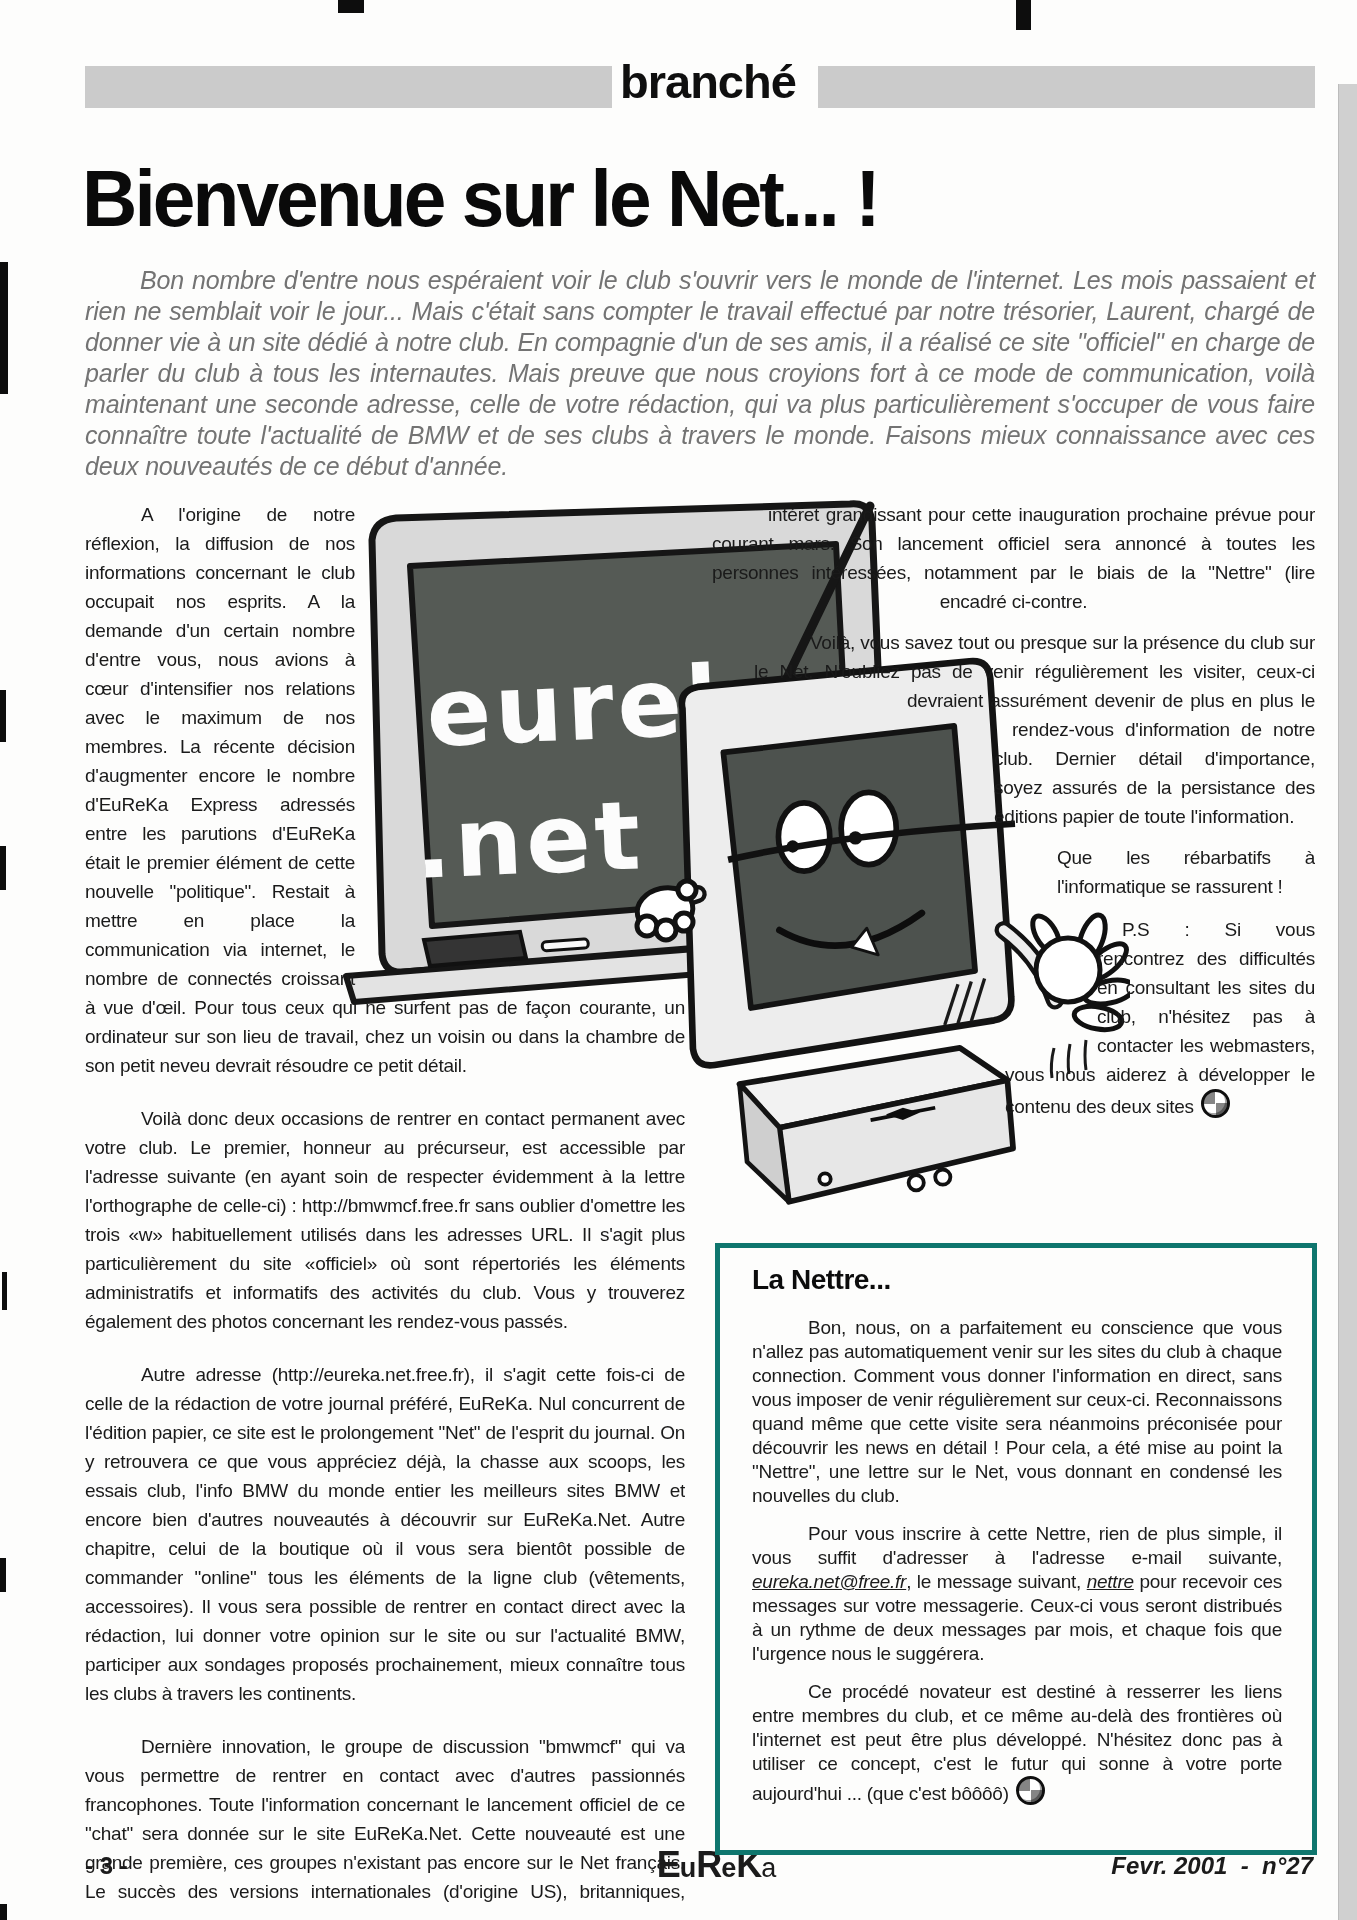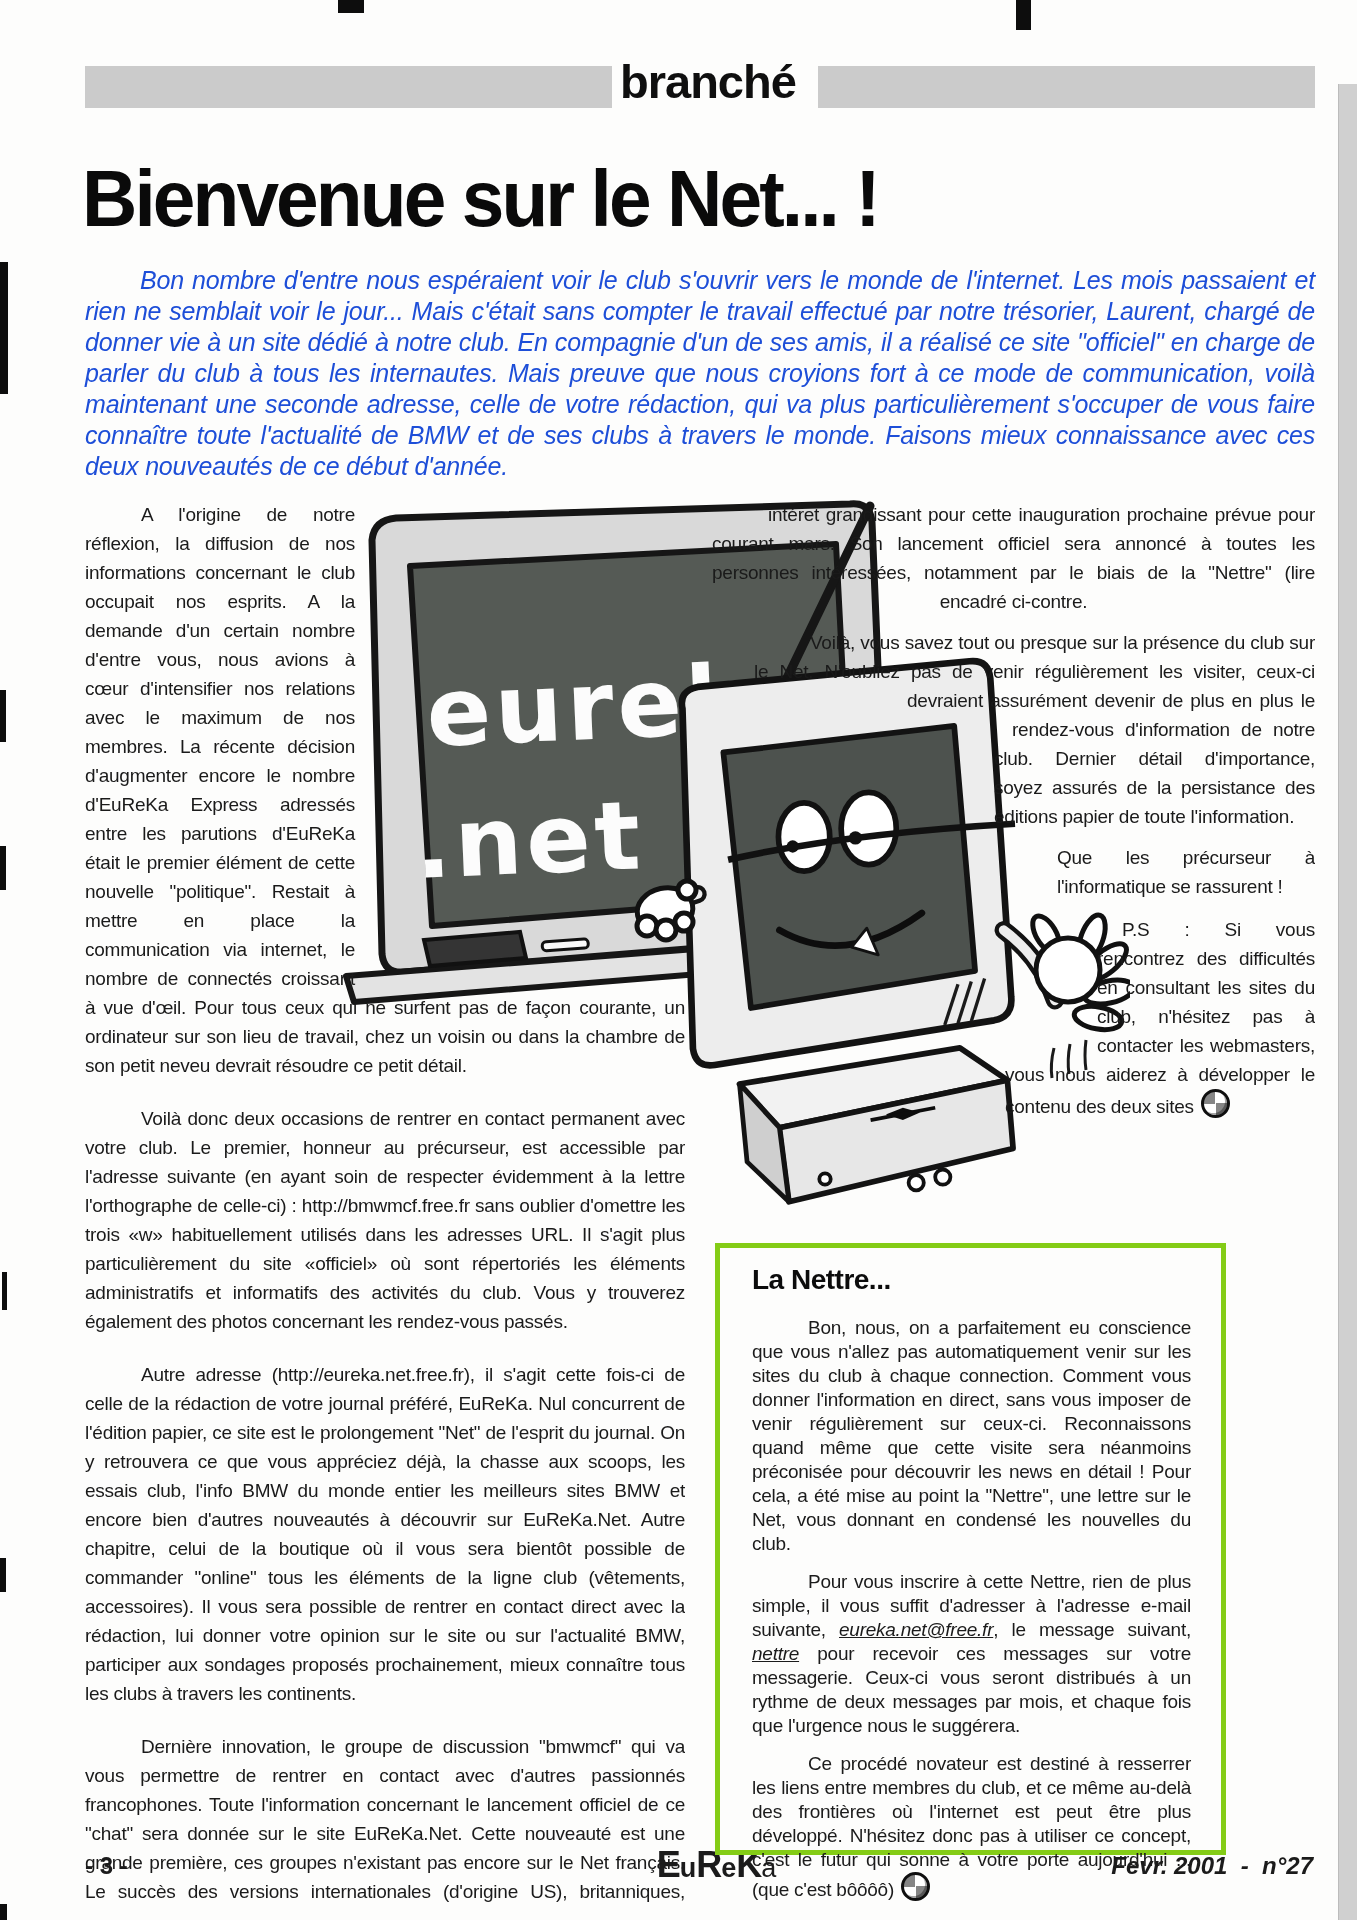--- a/index.html
+++ b/index.html
@@ -12,41 +12,41 @@
   .bar{position:absolute;height:42px;background:#cbcbcb;}
   .bar1{left:85px;top:66px;width:527px;}
   .bar2{left:818px;top:66px;width:497px;}
   .tagline{position:absolute;left:620px;top:54px;font-size:47px;font-weight:700;letter-spacing:-1px;color:#0f0f0f;}
   .byline{position:absolute;left:818px;top:66px;width:487px;height:42px;line-height:42px;
           text-align:right;padding-right:10px;color:#ffffff;font-size:25px;}
   .title{position:absolute;left:82px;top:100px;font-size:79px;font-weight:700;letter-spacing:-3px;
          color:#0a0a0a;transform:scaleX(.97);transform-origin:left;white-space:nowrap;}
   
   .intro{position:absolute;left:85px;top:240px;width:1230px;font-size:25px;line-height:31px;
-         font-style:italic;text-align:justify;text-indent:55px;letter-spacing:-.2px;color:#1d4ed8;}
+         font-style:italic;text-align:justify;text-indent:55px;letter-spacing:-.2px;color:#737373;}
   
   .col{position:absolute;font-size:19px;line-height:29px;letter-spacing:-.25px;color:#1a1a1a;}
   .col-left{left:85px;top:492px;width:600px;height:1412px;overflow:hidden;}
   .col-right{left:712px;top:492px;width:603px;height:764px;overflow:hidden;}
   .jp{text-align:justify;text-indent:56px;margin:8px 0 24px 0;}
   .jp-tight{margin-bottom:12px;}
   .last-center{text-align-last:center;}
   .sp{float:left;clear:left;}
   .fr{float:right;width:330px;height:404px;margin-top:87px;}
   .s1{width:42px;height:58px;} .s2{width:195px;height:29px;} .s3{width:300px;height:29px;}
   .s4{width:282px;height:116px;} .s5{width:345px;height:64px;}
   .s6{width:385px;height:118px;} .s7{width:293px;height:200px;}
   .rq{text-align:justify;text-indent:0;margin:0 0 14px 0;}
   .rps{text-align:justify;text-indent:25px;margin:0;}
   
   .cartoon{position:absolute;left:330px;top:492px;width:800px;height:720px;z-index:1;}
   .textlayer{z-index:2;}
   
-  .nettre-box{position:absolute;left:715px;top:1243px;width:511px;height:612px;box-sizing:border-box;
-              border:5px solid #84cc16;background:#fdfdfc;z-index:5;padding:14px 30px 0 32px;}
+  .nettre-box{position:absolute;left:715px;top:1243px;width:602px;height:612px;box-sizing:border-box;
+              border:5px solid #0f766e;background:#fdfdfc;z-index:5;padding:14px 30px 0 32px;}
   .nettre-title{font-size:28px;font-weight:700;letter-spacing:-.5px;margin:2px 0 20px 0;color:#0c0c0c;}
   .bp{font-size:19px;line-height:24px;letter-spacing:-.25px;text-align:justify;text-indent:56px;margin:0 0 14px 0;}
   .it{font-style:italic;text-decoration:underline;}
   
   .bmw{display:inline-block;width:23px;height:23px;border-radius:50%;border:3px solid #0f0f0f;
        vertical-align:-5px;margin-left:7px;
        background:conic-gradient(#ffffff 0 90deg,#858585 90deg 180deg,#ffffff 180deg 270deg,#858585 270deg 360deg);
        box-shadow:inset -2px -2px 0 rgba(0,0,0,.35);}
   
   .pagenum{position:absolute;left:85px;top:1852px;font-size:24px;font-weight:700;}
@@ -150,21 +150,21 @@
 
   <div class="col col-right textlayer">
     <p class="jp jp-tight last-center">intéret grandissant pour cette inauguration prochaine prévue pour courant mars.  Son lancement officiel sera annoncé à toutes les personnes intéressées, notamment par le biais de la "Nettre" (lire encadré ci-contre.</p>
     <div class="sp s1"></div>
     <div class="sp s2"></div>
     <div class="sp s3"></div>
     <div class="sp s4"></div>
     <div class="sp s5"></div>
     <p class="jp jp-tight">Voilà, vous savez tout ou presque sur la présence du club sur le Net. N'oubliez pas de venir régulièrement les visiter, ceux-ci devraient assurément devenir de plus en plus le rendez-vous d'information de notre club. Dernier détail d'importance, soyez assurés de la persistance des éditions papier de toute l'information.</p>
     <div class="sp s6"></div>
-    <p class="rq">Que les précurseur à l'informatique se rassurent !</p>
+    <p class="rq">Que les rébarbatifs à l'informatique se rassurent !</p>
     <div class="sp s7"></div>
     <p class="rps"><span>P.S :  Si vous rencontrez des difficultés en consultant  les sites du club, n'hésitez pas à contacter les webmasters, vous nous aiderez à développer le contenu des deux sites</span><span class="bmw"></span></p>
   </div>
 
   <div class="nettre-box">
     <h2 class="nettre-title">La Nettre...</h2>
     <p class="bp">Bon, nous, on a parfaitement eu conscience que vous n'allez pas automatiquement venir sur les sites du club à chaque connection. Comment vous donner l'information en direct, sans vous imposer de venir régulièrement sur ceux-ci. Reconnaissons quand même que cette visite sera néanmoins préconisée pour découvrir les news en détail ! Pour cela, a été mise au point la "Nettre", une lettre sur le Net, vous donnant en condensé les nouvelles du club.</p>
     <p class="bp"><span>Pour vous inscrire à cette Nettre, rien de plus simple, il vous suffit d'adresser à l'adresse e-mail suivante, </span><span class="it">eureka.net@free.fr</span><span>, le message suivant, </span><span class="it">nettre</span><span> pour recevoir ces messages sur votre messagerie. Ceux-ci vous seront distribués à un rythme de deux messages par mois, et chaque fois que l'urgence nous le suggérera.</span></p>
     <p class="bp"><span>Ce procédé novateur est destiné à resserrer les liens entre membres du club, et ce même au-delà des frontières où l'internet est peut être plus développé. N'hésitez donc pas à utiliser ce concept, c'est le futur qui sonne à votre porte aujourd'hui ...  (que c'est bôôôô)</span><span class="bmw"></span></p>
   </div>

